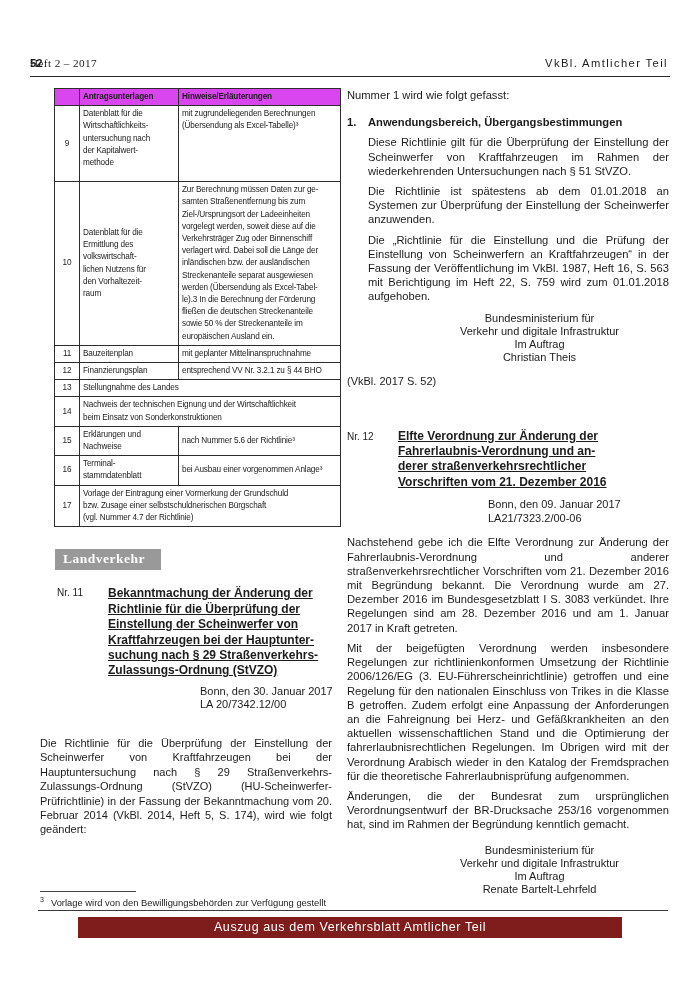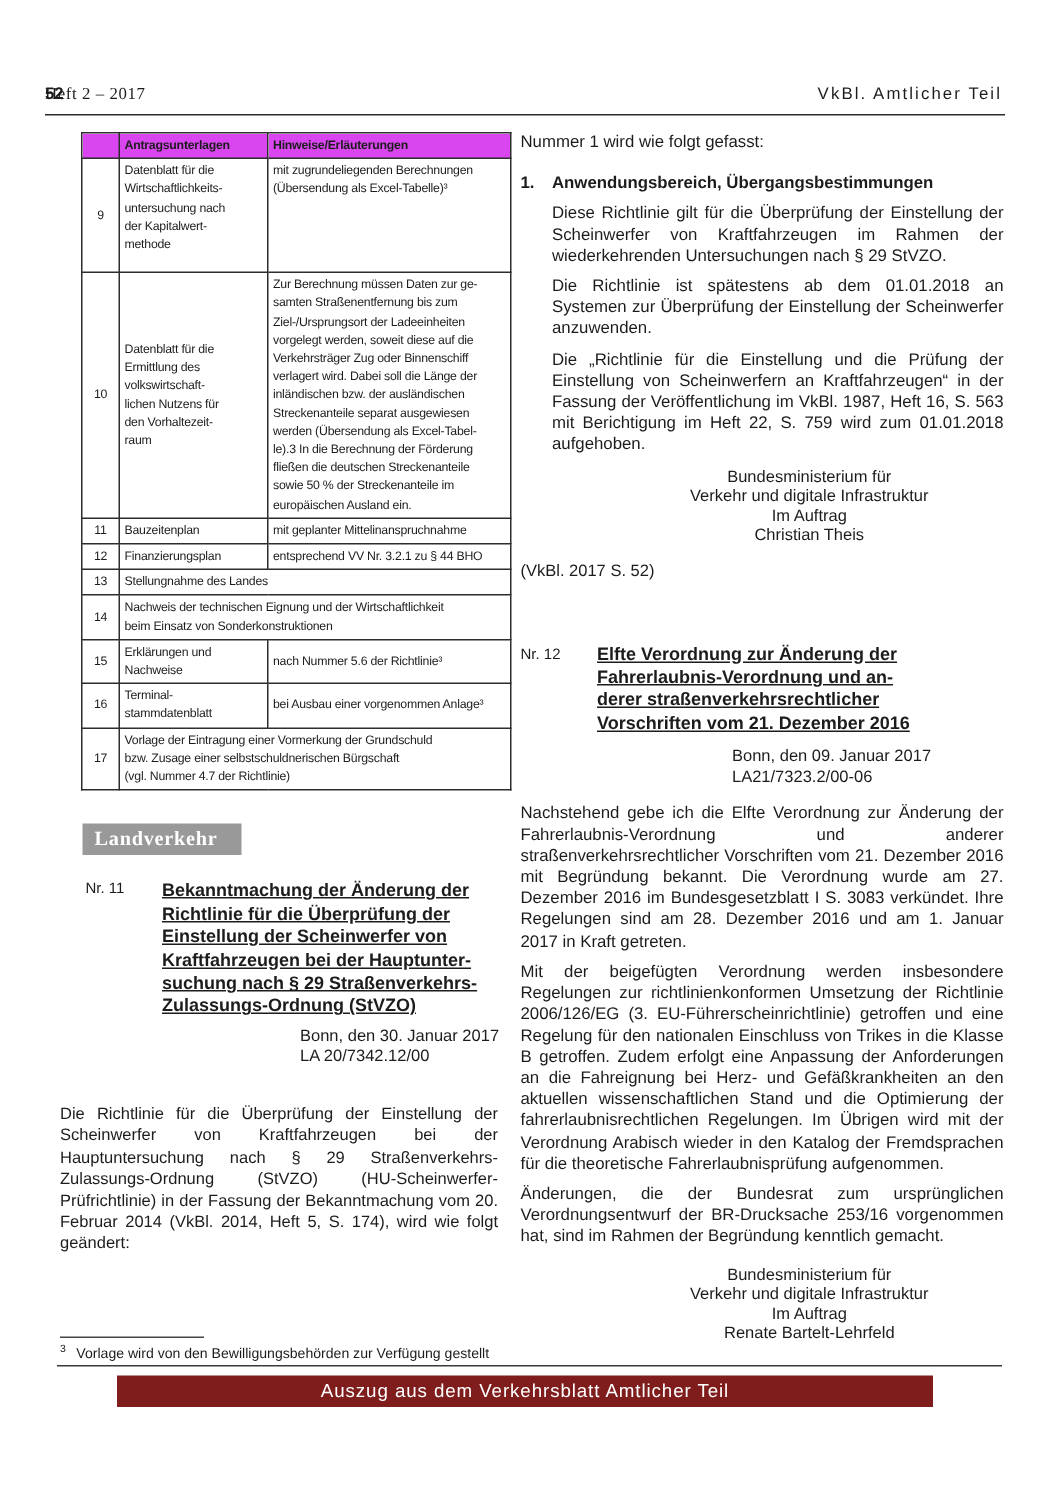--- a/index.html
+++ b/index.html
@@ -201,21 +201,21 @@
 
   <section class="col col-right">
 
     <p class="intro">Nummer 1 wird wie folgt gefasst:</p>
 
     <div class="sec-head">
       <span class="sec-num">1.</span>
       <span class="sec-title">Anwendungsbereich, Übergangsbestimmungen</span>
     </div>
 
-    <p class="body-para ind">Diese Richtlinie gilt für die Überprüfung der Einstellung der Scheinwerfer von Kraftfahrzeugen im Rahmen der wiederkehrenden Untersuchungen nach § 29 StVZO.</p>
+    <p class="body-para ind">Diese Richtlinie gilt für die Überprüfung der Einstellung der Scheinwerfer von Kraftfahrzeugen im Rahmen der wiederkehrenden Untersuchungen nach § 51 StVZO.</p>
     <p class="body-para ind">Die Richtlinie ist spätestens ab dem 01.01.2018 an Systemen zur Überprüfung der Einstellung der Scheinwerfer anzuwenden.</p>
     <p class="body-para ind">Die „Richtlinie für die Einstellung und die Prüfung der Einstellung von Scheinwerfern an Kraftfahrzeugen“ in der Fassung der Veröffentlichung im VkBl. 1987, Heft 16, S. 563 mit Berichtigung im Heft 22, S. 759 wird zum 01.01.2018 aufgehoben.</p>
 
     <div class="signoff">
       <div>Bundesministerium für</div>
       <div>Verkehr und digitale Infrastruktur</div>
       <div>Im Auftrag</div>
       <div>Christian Theis</div>
     </div>
 

